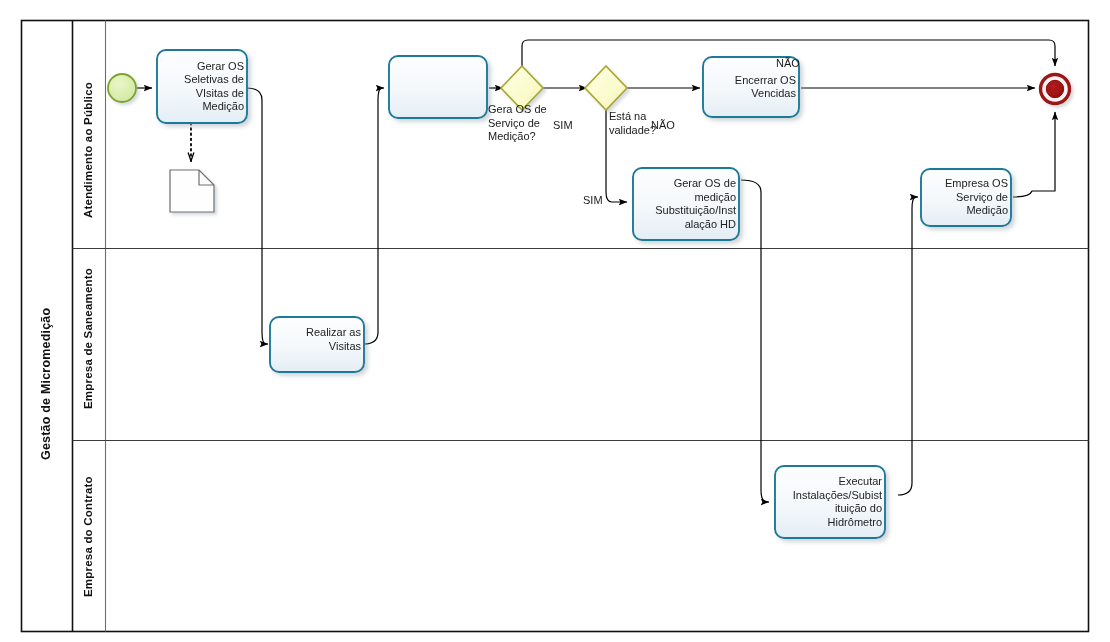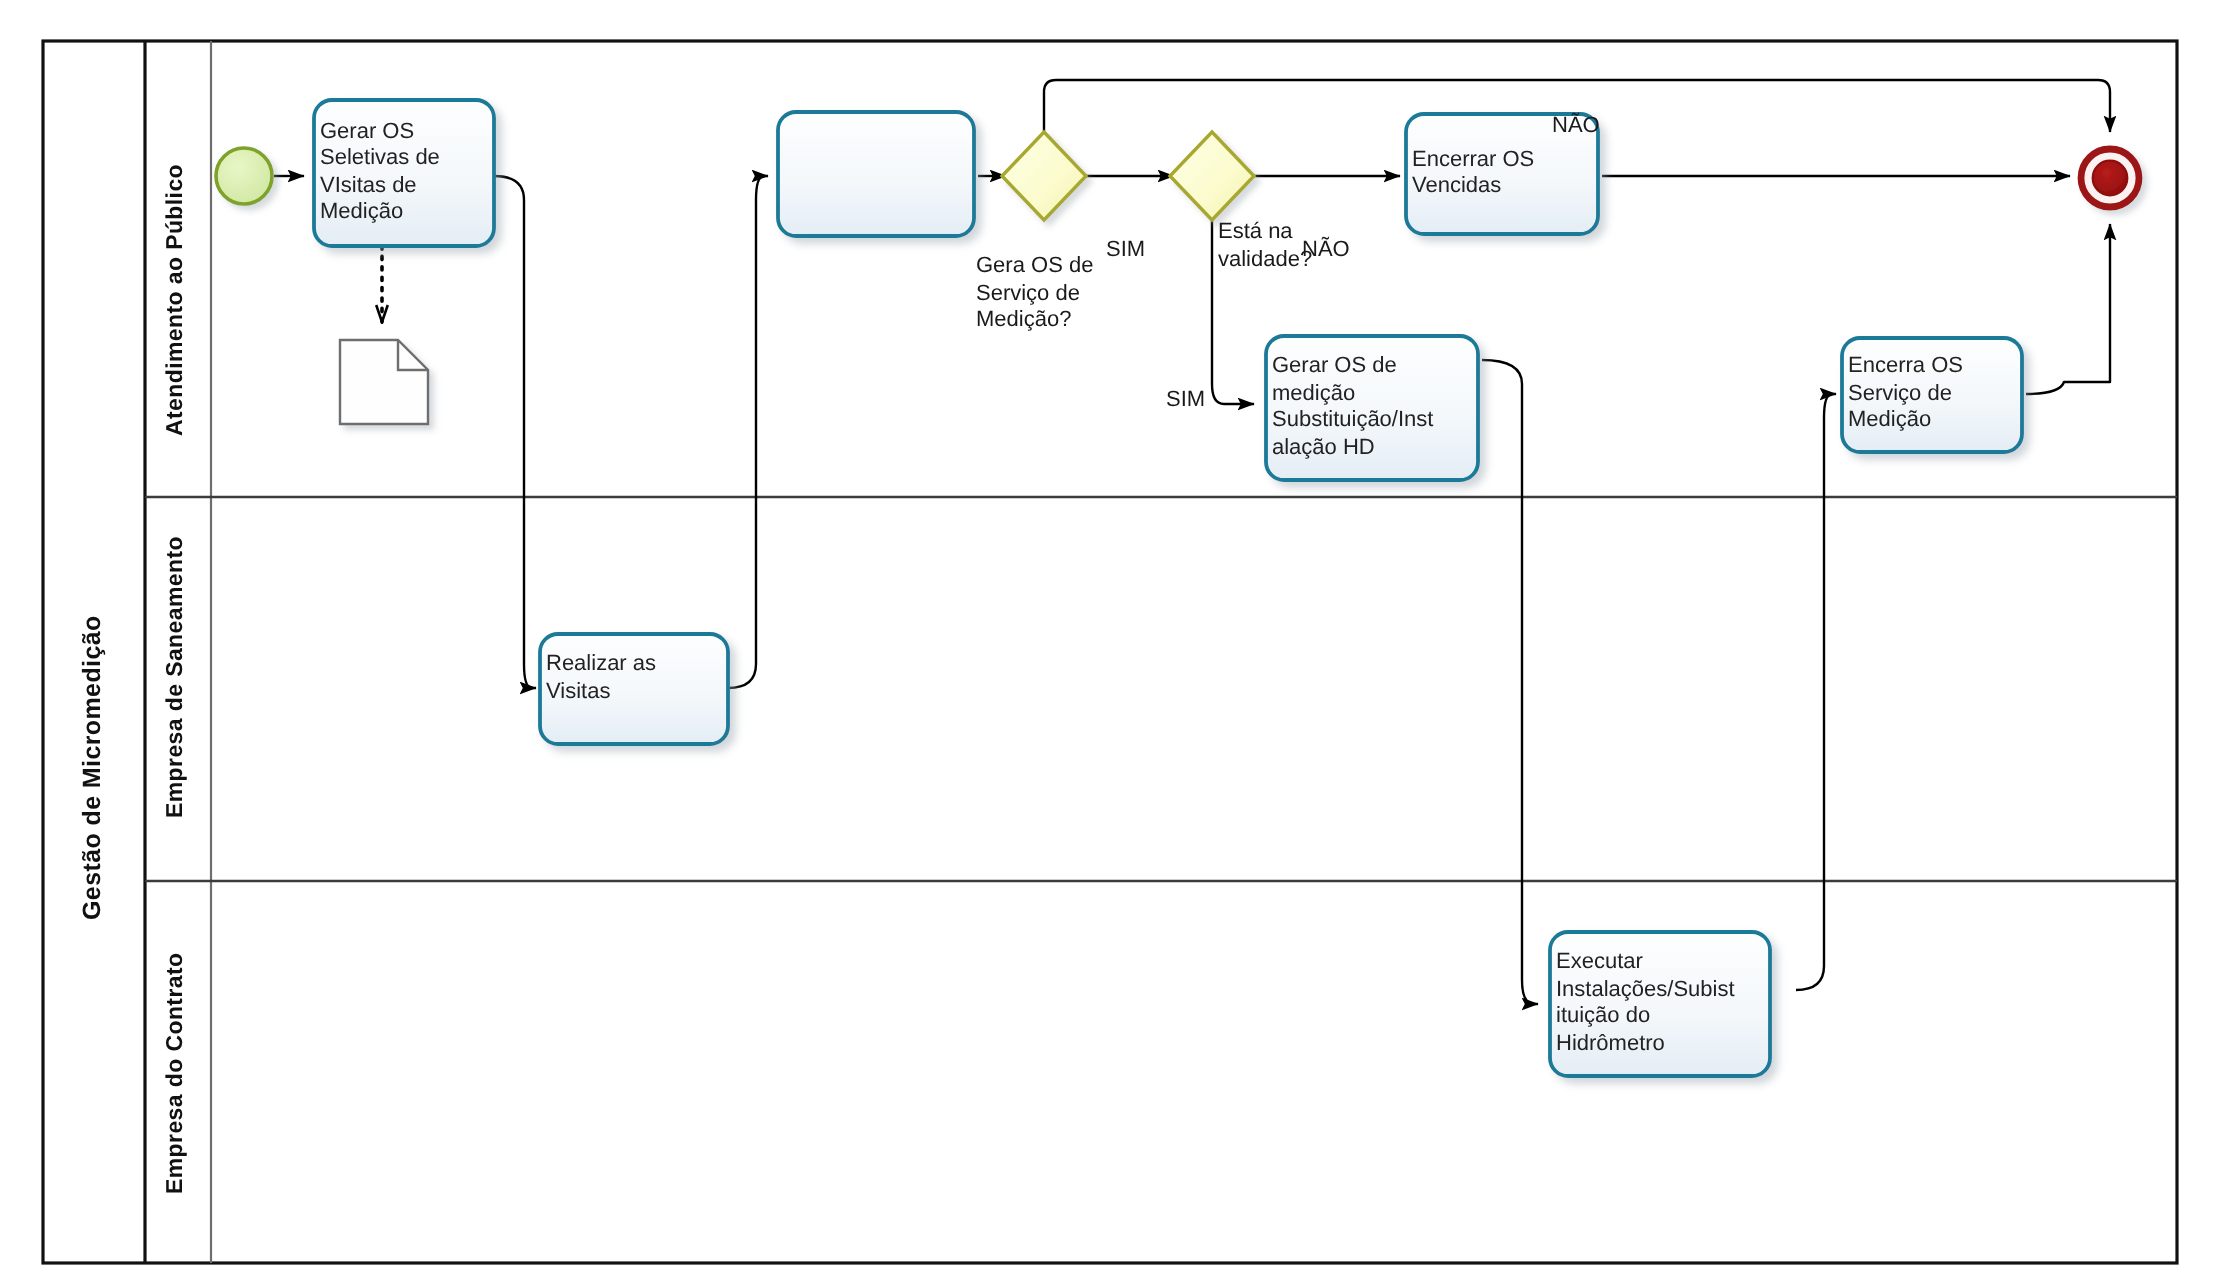--- a/index.html
+++ b/index.html
@@ -29,21 +29,21 @@
     position: absolute;
     font-family: "Liberation Sans", sans-serif;
     color: #1a1a1a;
     white-space: pre-line;
     pointer-events: none;
   }
   .task-label {
     display: flex;
     align-items: center;
     justify-content: center;
-    text-align: left;
+    text-align: right;
     font-size: 11px;
     line-height: 13.5px;
     color: #222222;
   }
   .flow-label {
     font-size: 11px;
     line-height: 13px;
     color: #1a1a1a;
     text-align: left;
     margin-top: 32px;
@@ -209,23 +209,23 @@
 
   <div class="lbl task-label" style="left:273px; top:319px; width:88px; height:41px;">Realizar as Visitas</div>
 
 
   <div class="lbl task-label" style="left:706px; top:59px; width:90px; height:56px;">Encerrar OS Vencidas</div>
 
   <div class="lbl task-label" style="left:636px; top:170px; width:100px; height:68px;">Gerar OS  de medição Substituição/Inst alação HD</div>
 
   <div class="lbl task-label" style="left:778px; top:468px; width:104px; height:68px;">Executar Instalações/Subist ituição do Hidrômetro</div>
 
-  <div class="lbl task-label" style="left:924px; top:171px; width:84px; height:53px;">Encerra OS Serviço de Medição</div>
-
-  <div class="lbl gw-label" style="left:488px; top:127px; width:95px;">Gera OS de Serviço de Medição?</div>
+  <div class="lbl task-label" style="left:924px; top:171px; width:84px; height:53px;">Empresa OS Serviço de Medição</div>
+
+  <div class="lbl gw-label" style="left:488px; top:103px; width:95px;">Gera OS de Serviço de Medição?</div>
 
   <div class="lbl gw-label" style="left:609px; top:110px; width:80px;">Está na validade?</div>
 
   <div class="lbl flow-label" style="left:776px; top:25px; width:40px;">NÃO</div>
 
   <div class="lbl flow-label" style="left:553px; top:87px; width:40px;">SIM</div>
 
   <div class="lbl flow-label" style="left:651px; top:87px; width:40px;">NÃO</div>
 
   <div class="lbl flow-label" style="left:583px; top:162px; width:40px;">SIM</div>

